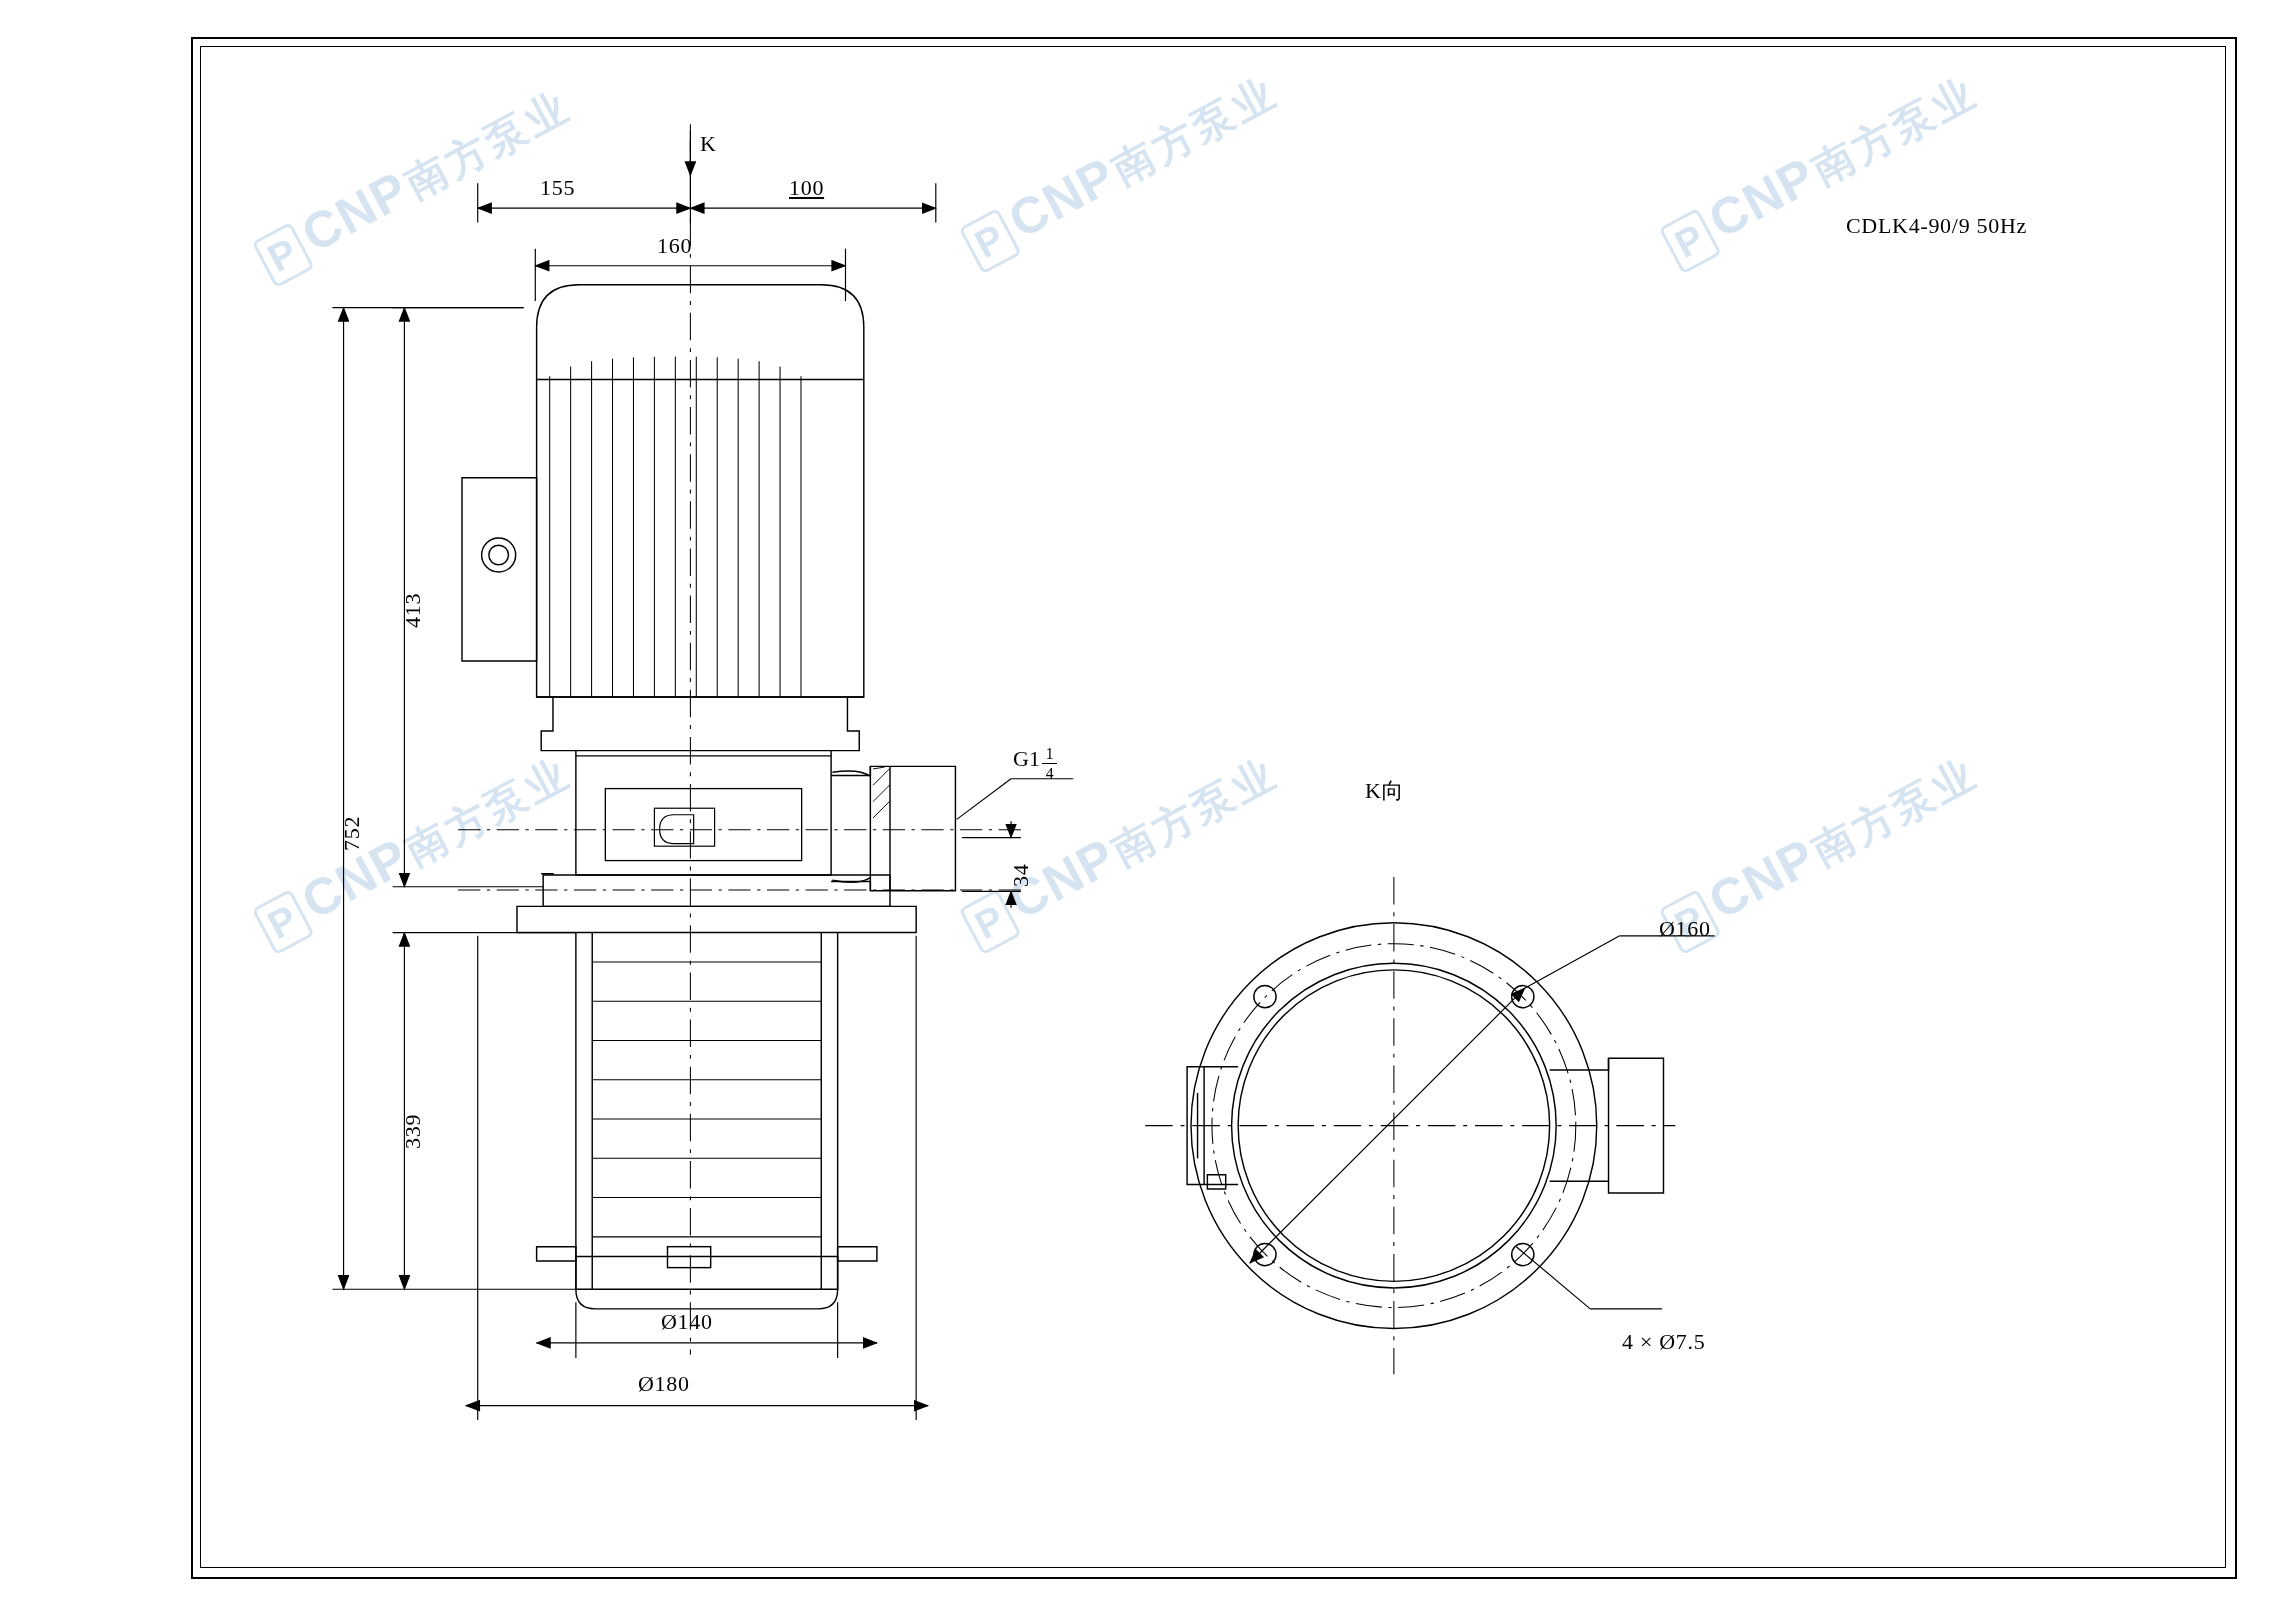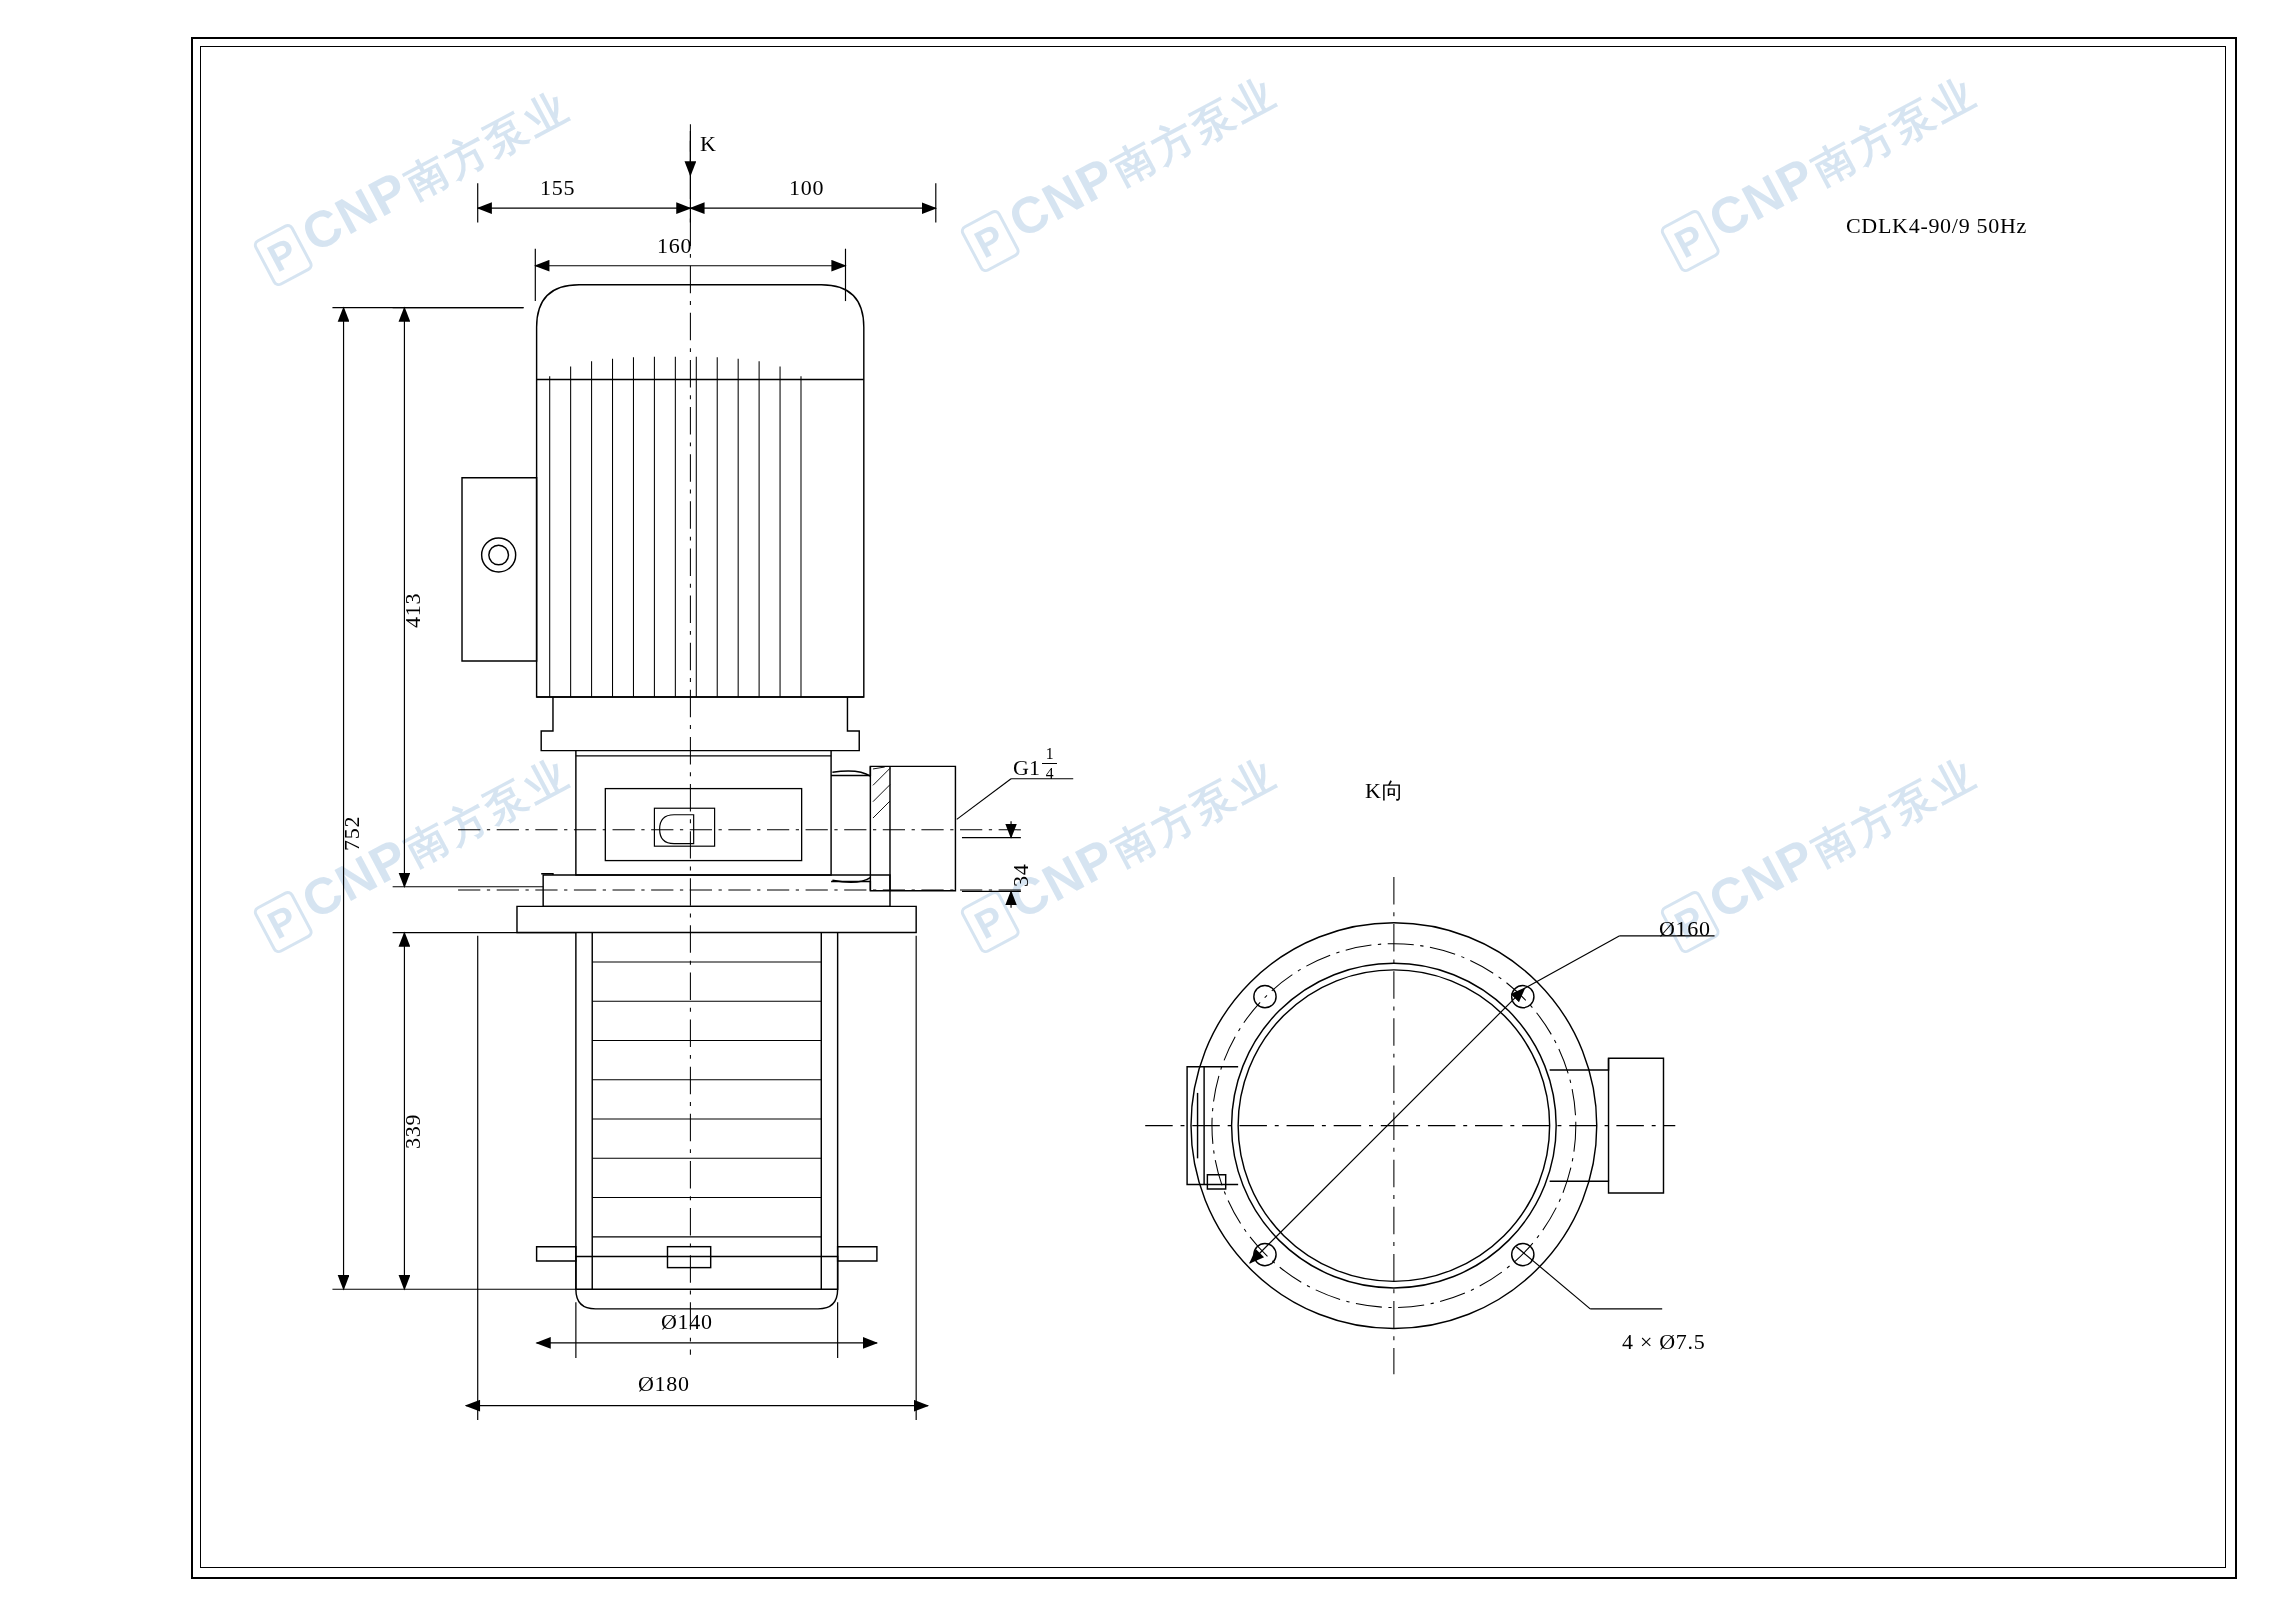--- a/index.html
+++ b/index.html
@@ -230,32 +230,32 @@
       <line x1="2317" y1="1905" x2="2430" y2="2000"></line>
       <line x1="2430" y1="2000" x2="2540" y2="2000"></line>
     </g>
   </svg>
 
   <div class="lbl" style="left:1846px;top:213px;">CDLK4-90/9  50Hz</div>
 
   <div class="lbl" style="left:700px;top:131px;">K</div>
 
   <div class="lbl" style="left:540px;top:175px;">155</div>
-  <div class="lbl" style="left:789px;top:175px;">100</div>
+  <div class="lbl" style="left:789px;top:175px;text-decoration:underline;">100</div>
   <div class="lbl" style="left:657px;top:233px;">160</div>
 
   <div class="lbl vert" style="left:339px;top:851px;">752</div>
   <div class="lbl vert" style="left:400px;top:628px;">413</div>
   <div class="lbl vert" style="left:400px;top:1149px;">339</div>
   <div class="lbl vert" style="left:1008px;top:887px;">34</div>
 
   <div class="lbl" style="left:661px;top:1309px;">Ø140</div>
   <div class="lbl" style="left:638px;top:1371px;">Ø180</div>
 
-  <div style="position:absolute;left:1013px;top:746px;display:flex;align-items:flex-end;font-family:'Liberation Serif',serif;font-size:22px;">
+  <div style="position:absolute;left:1013px;top:746px;display:flex;align-items:flex-start;font-family:'Liberation Serif',serif;font-size:22px;">
     <span>G1</span>
     <span style="display:inline-flex;flex-direction:column;align-items:center;line-height:1;margin-left:2.6px;font-size:15.7px;">
       <span>1</span>
       <span style="display:block;width:14.4px;height:1.3px;background:#000;margin:1.3px 0;"></span>
       <span>4</span>
     </span>
   </div>
 
   <div class="lbl" style="left:1365px;top:776px;">K向</div>
   <div class="lbl" style="left:1659px;top:916px;">Ø160</div>

